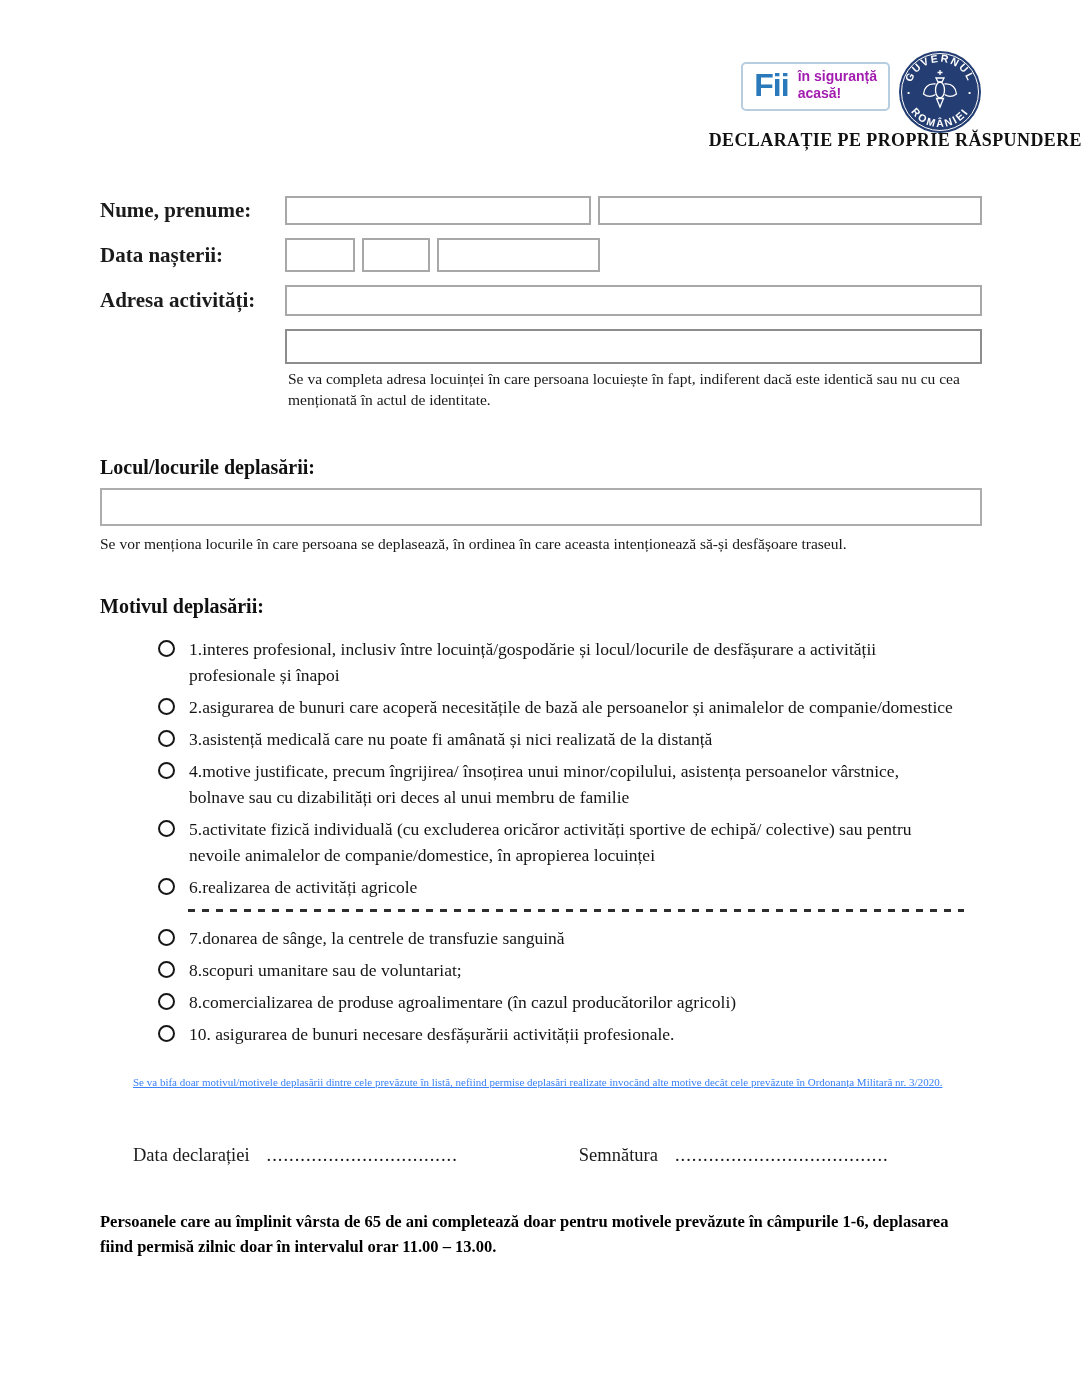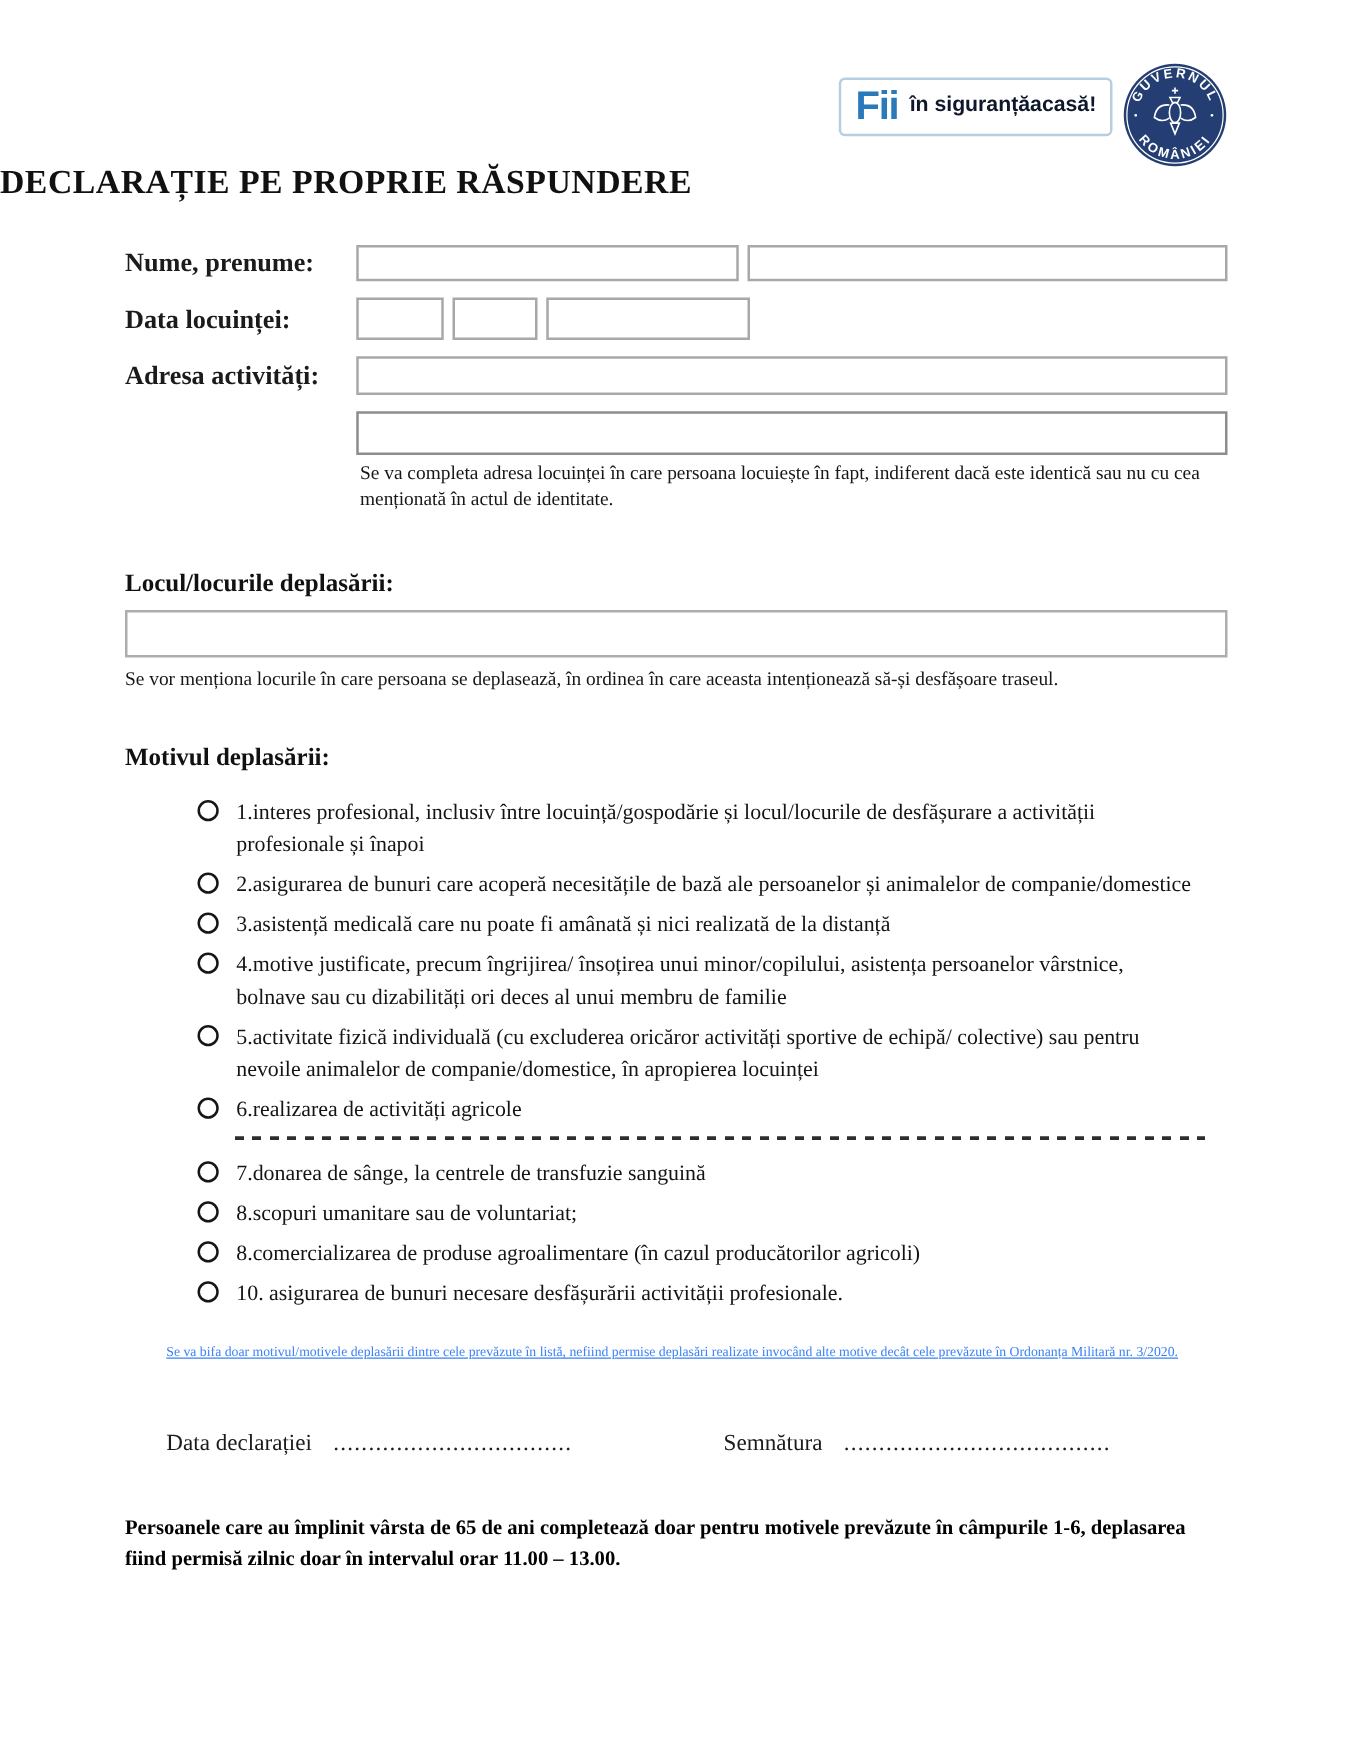--- a/index.html
+++ b/index.html
@@ -10,27 +10,27 @@
   }
 
   
   .logo-row { position:absolute; top:50px; right:100px; display:flex; align-items:flex-start; gap:8px; }
   .fii-badge {
     margin-top:12px; display:flex; align-items:center; gap:9px;
     border:2px solid #b7cde0; border-radius:5px; padding:4px 11px 7px;
     background:#fff; font-family:"Liberation Sans", sans-serif;
   }
   .fii-big { font-size:32px; font-weight:bold; color:#2a7abb; line-height:1; letter-spacing:-1px; }
-  .fii-lines { display:flex; font-size:17px; font-weight:bold; color:#0f172a; line-height:1.22; }
+  .fii-lines { display:flex; flex-direction:column; font-size:14px; font-weight:bold; color:#a21caf; line-height:1.22; }
   .gov-seal { display:block; }
 
   
   .title {
-    position:absolute; top:130px; left:0; width:100%; text-align:left;
-    font-size:27px; font-weight:bold; letter-spacing:0.4px; color:#111;
+    position:absolute; top:130px; left:0; width:100%; text-align:right;
+    font-size:18px; font-weight:bold; letter-spacing:0.4px; color:#111;
   }
 
   
   .content { position:absolute; top:196px; left:100px; width:882px; }
 
   .frow { display:grid; grid-template-columns:185px 1fr; align-items:center; margin-bottom:13px; }
   .flabel { font-weight:bold; font-size:21px; white-space:nowrap; }
   .fboxes { display:flex; gap:7px; }
   .box {
     border:2px solid #a8a8a8; background:#fff; height:29px;
@@ -117,21 +117,21 @@
 
     <div class="frow">
       <span class="flabel">Nume, prenume:</span>
       <span class="fboxes">
         <input type="text" class="box b-name1" style="">
         <input type="text" class="box b-name2" style="">
       </span>
     </div>
 
     <div class="frow">
-      <span class="flabel">Data locuinței:</span>
+      <span class="flabel">Data nașterii:</span>
       <span class="fboxes">
         <input type="text" class="box b-day" style="">
         <input type="text" class="box b-month" style="">
         <input type="text" class="box b-year" style="">
       </span>
     </div>
 
     <div class="frow">
       <span class="flabel">Adresa activități:</span>
       <span class="fboxes">

